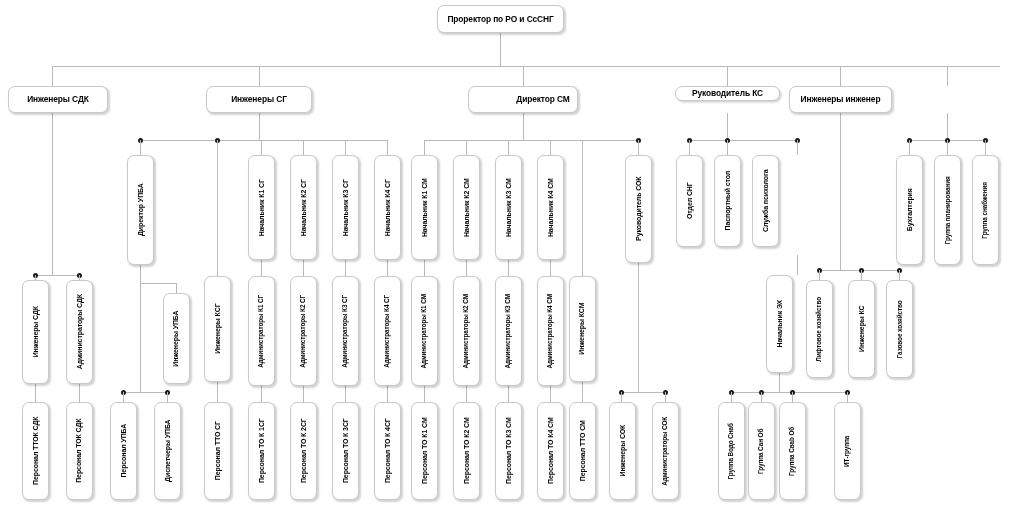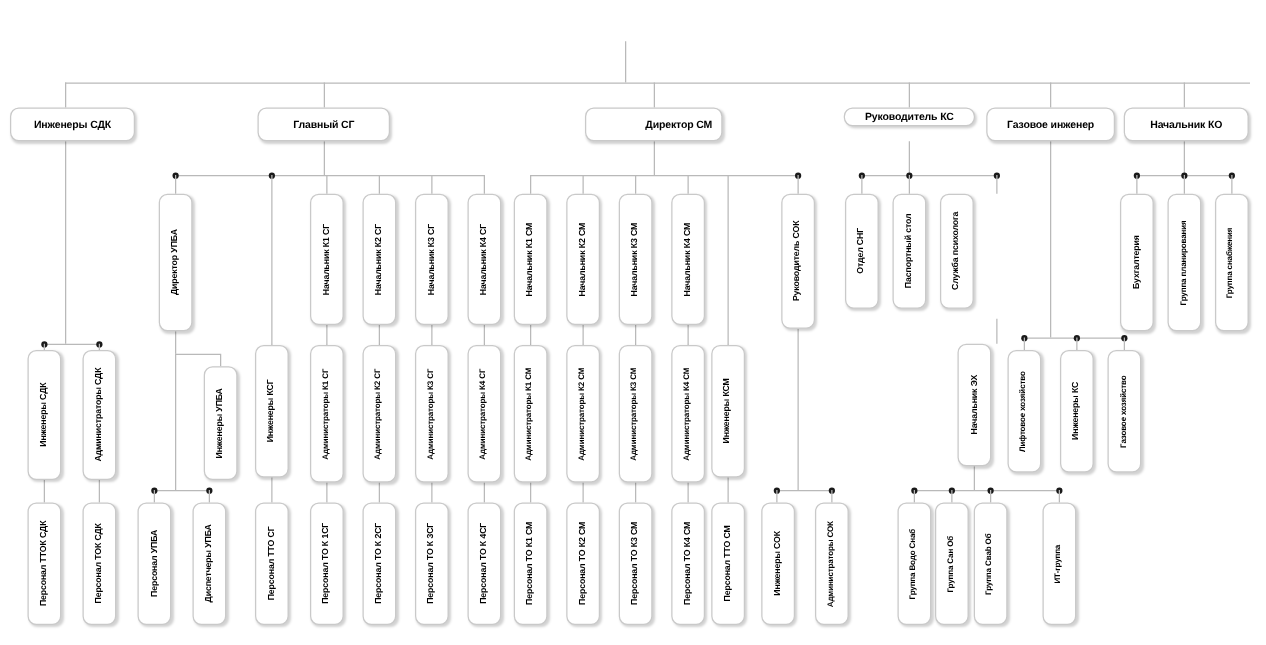--- a/index.html
+++ b/index.html
@@ -157,38 +157,38 @@
 
   <div class="ln v" style="left:947px;top:113px;height:27px;"></div>
   <div class="ln h" style="left:909px;top:140px;width:77px;"></div>
   <div class="dot" style="left:907px;top:138px;"></div>
   <div class="dot" style="left:945px;top:138px;"></div>
   <div class="dot" style="left:983px;top:138px;"></div>
   <div class="ln v" style="left:909px;top:140px;height:15px;"></div>
   <div class="ln v" style="left:947px;top:140px;height:15px;"></div>
   <div class="ln v" style="left:985px;top:140px;height:15px;"></div>
 
+  <div class="node h" style="left:437px;top:5px;width:127px;height:28px;">
+    <span class="lbl">Проректор по РО и СсСНГ</span>
+  </div>
 
   <div class="node h" style="left:8px;top:86px;width:100px;height:27px;">
     <span class="lbl">Инженеры СДК</span>
     </div>
   <div class="node h" style="left:206px;top:86px;width:106px;height:27px;">
-    <span class="lbl">Главный СГ</span>
+    <span class="lbl">Инженеры СГ</span>
     </div>
   <div class="node h" style="left:468px;top:86px;width:110px;height:27px;padding-left:40px;">
     <span class="lbl">Директор СМ</span>
     </div>
   <div class="node h" style="left:675px;top:86px;width:105px;height:15px;">
     <span class="lbl">Руководитель КС</span>
     </div>
   <div class="node h" style="left:789px;top:86px;width:103px;height:27px;">
-    <span class="lbl">Газовое инженер</span>
-    </div>
-  <div class="node h" style="left:899px;top:86px;width:100px;height:27px;">
-    <span class="lbl">Начальник КО</span>
+    <span class="lbl">Инженеры инженер</span>
     </div>
 
   <div class="node v" style="left:22px;top:280px;width:27px;height:104px;">
     <span class="lbl">Инженеры СДК</span>
     </div>
   <div class="node v" style="left:66px;top:280px;width:27px;height:104px;">
     <span class="lbl">Администраторы СДК</span>
     </div>
   <div class="node v" style="left:22px;top:402px;width:27px;height:98px;">
     <span class="lbl">Персонал ТТОК СДК</span>

